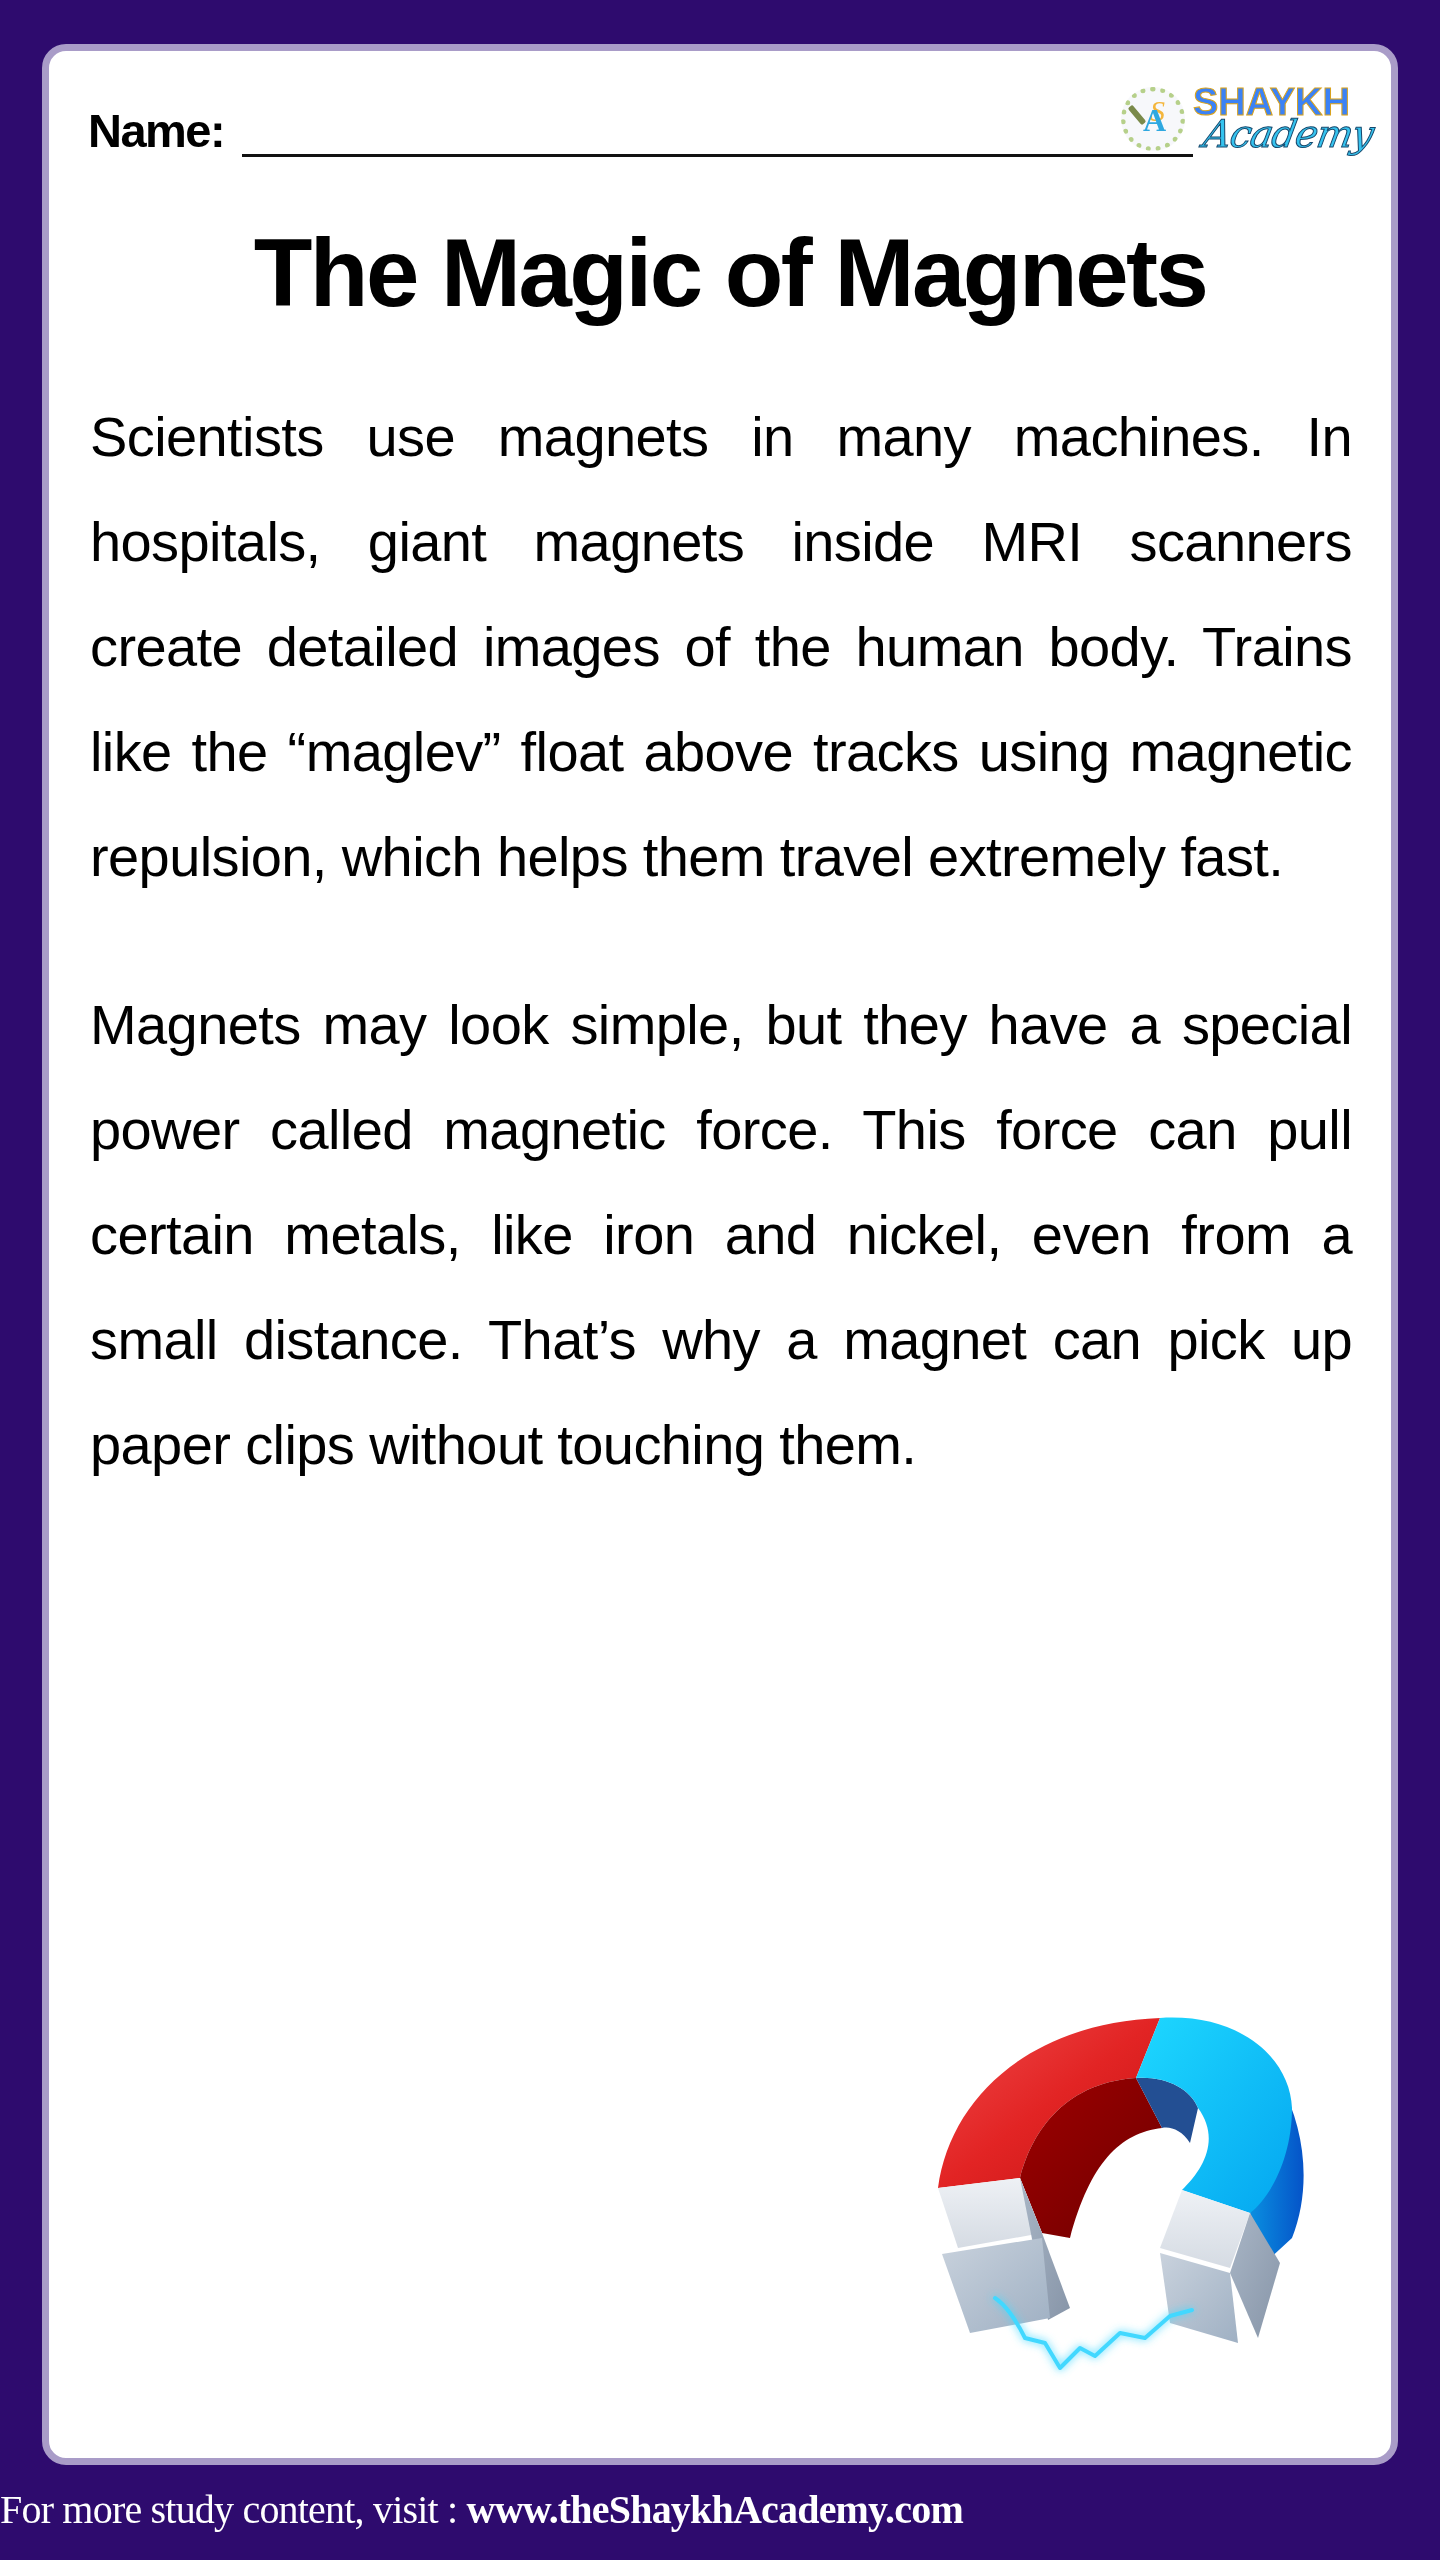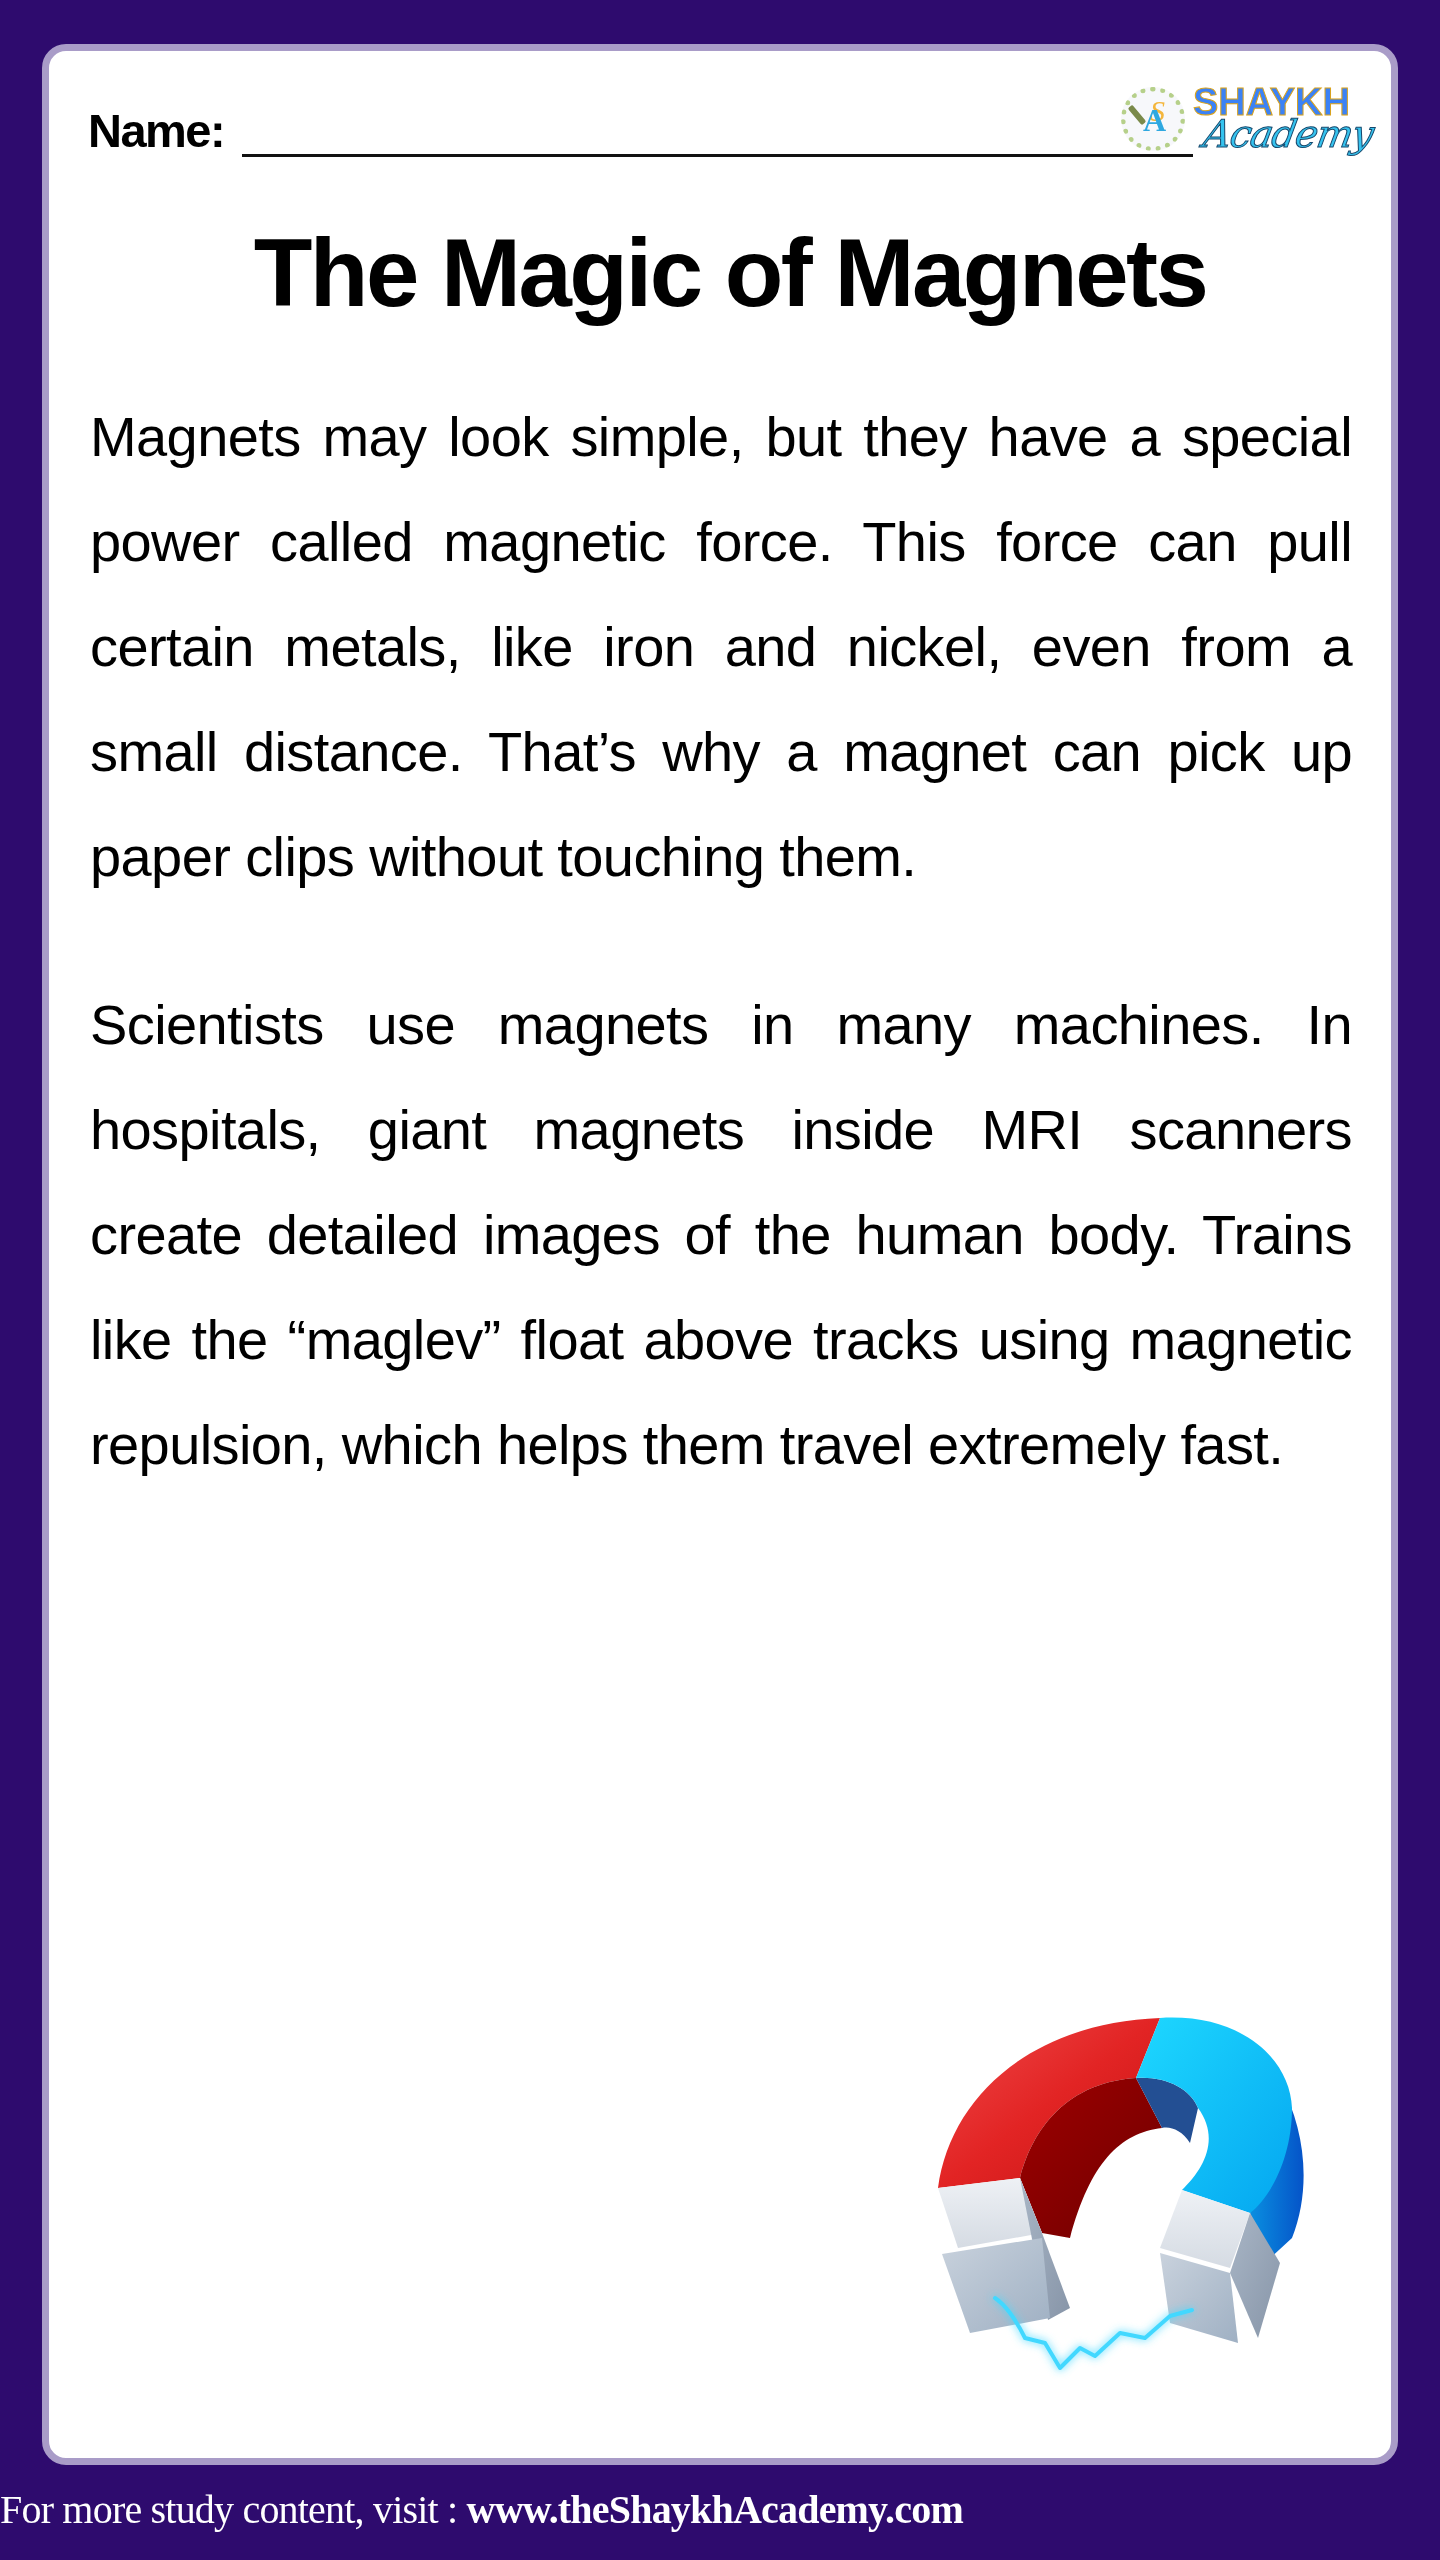--- a/index.html
+++ b/index.html
@@ -192,22 +192,22 @@
     <span class="letter-s">S</span>
     <span class="letter-a">A</span>
   </div>
   <span class="logo-shaykh">SHAYKH</span>
   <span class="logo-academy">Academy</span>
 </div>
 
 <h1 class="title">The Magic of Magnets</h1>
 
 <div class="body-text">
+  <p class="para">Scientists use magnets in many machines. In hospitals, giant magnets inside MRI scanners create detailed images of the human body. Trains like the “maglev” float above tracks using magnetic repulsion, which helps them travel extremely fast.</p>
   <p class="para">Magnets may look simple, but they have a special power called magnetic force. This force can pull certain metals, like iron and nickel, even from a small distance. That’s why a magnet can pick up paper clips without touching them.</p>
-  <p class="para">Scientists use magnets in many machines. In hospitals, giant magnets inside MRI scanners create detailed images of the human body. Trains like the “maglev” float above tracks using magnetic repulsion, which helps them travel extremely fast.</p>
 </div>
 
 <div class="magnet">
   <svg width="395" height="385" viewBox="0 0 395 385" xmlns="http://www.w3.org/2000/svg">
     <defs>
       <linearGradient id="redTop" x1="0" y1="0" x2="1" y2="1">
         <stop offset="0" stop-color="#f04a4a"></stop>
         <stop offset="0.5" stop-color="#e22424"></stop>
         <stop offset="1" stop-color="#c41414"></stop>
       </linearGradient>

